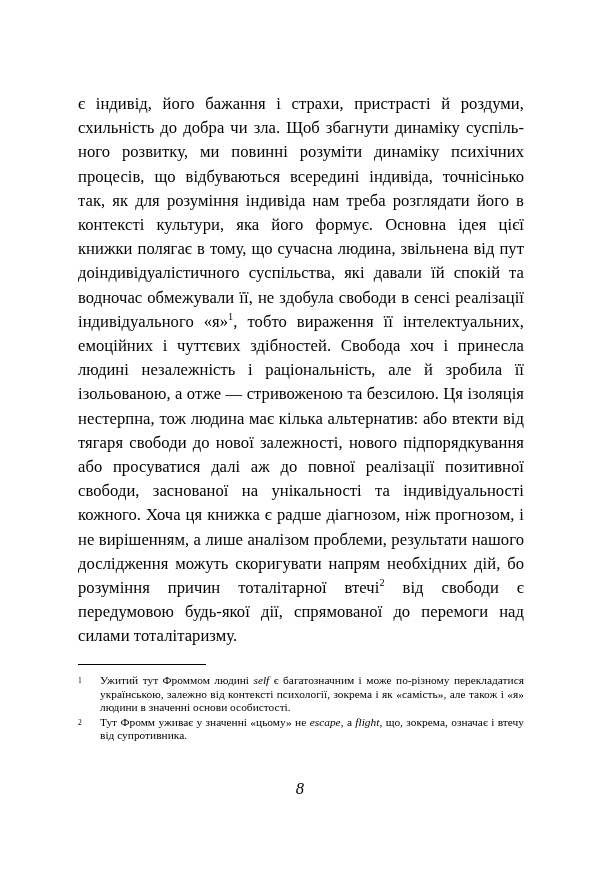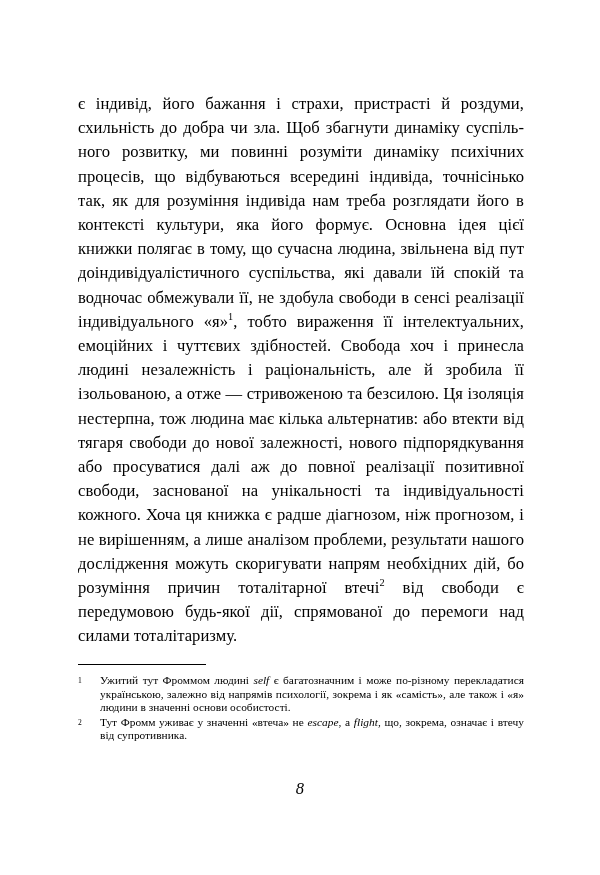--- a/index.html
+++ b/index.html
@@ -119,25 +119,25 @@
 
 
   </div>
 
   <div class="footnotes">
 
     <hr class="fn-rule">
 
     <div class="fn">
       <span class="fn-marker">1</span>
-      <span class="fn-body"><span>Ужитий тут Фроммом людині </span><i>self</i><span> є багатозначним і може по-різному перекладатися українською, залежно від напрямів психології, зокрема і як «самість», але також і «я» людини в значенні основи особистості.</span></span>
+      <span class="fn-body"><span>Ужитий тут Фроммом людині </span><i>self</i><span> є багатозначним і може по-різному перекладатися українською, залежно від контексті психології, зокрема і як «самість», але також і «я» людини в значенні основи особистості.</span></span>
     </div>
 
     <div class="fn">
       <span class="fn-marker">2</span>
-      <span class="fn-body"><span>Тут Фромм уживає у значенні «втеча» не </span><i>escape</i><span>, а </span><i>flight</i><span>, що, зокрема, озна­чає і втечу від супротивника.</span></span>
+      <span class="fn-body"><span>Тут Фромм уживає у значенні «цьому» не </span><i>escape</i><span>, а </span><i>flight</i><span>, що, зокрема, озна­чає і втечу від супротивника.</span></span>
     </div>
 
   </div>
 
   <div class="folio">8</div>
 
 </div>
 
 </body></html>

